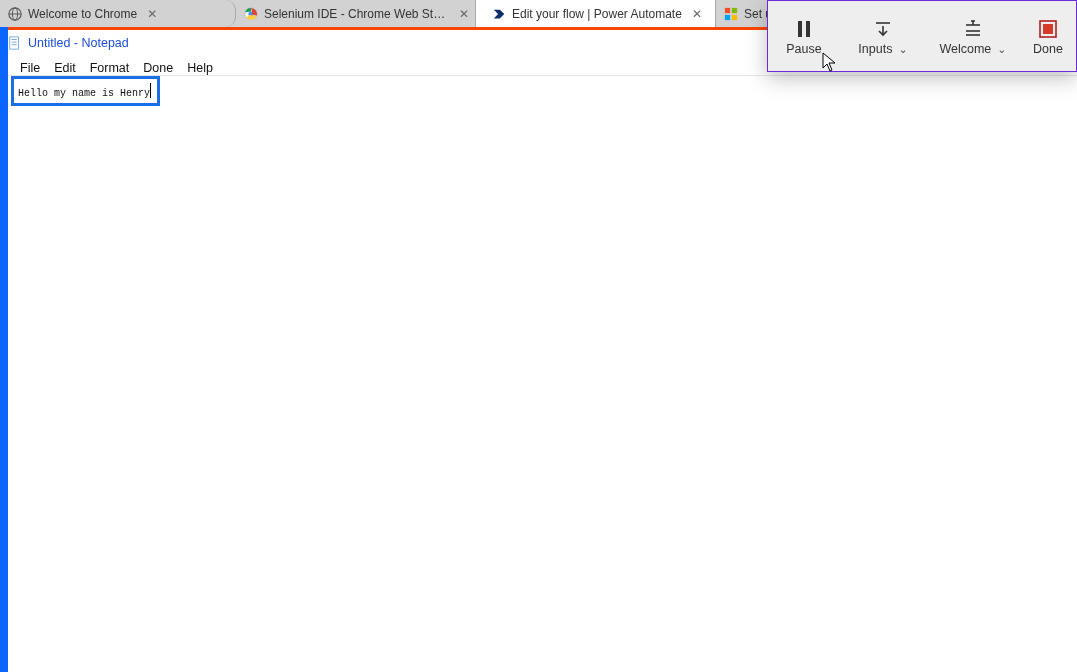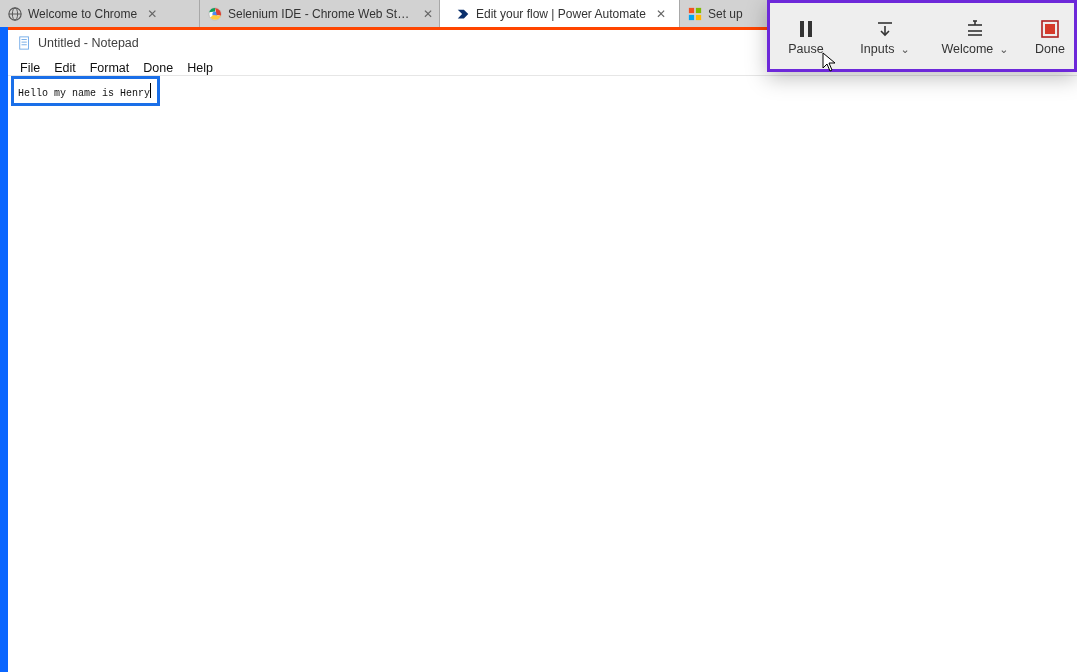--- a/index.html
+++ b/index.html
@@ -8,45 +8,45 @@
 
   
   .tabstrip { position:absolute; top:0; left:0; right:0; height:27px; background:#d2d2d2; display:flex; }
   .tab { height:27px; display:flex; align-items:center; padding:0 6px 0 8px; border-right:1px solid #a8a8a8; font-size:12px; color:#333; position:relative; cursor:default; }
   .tab.inactive { background:#d2d2d2; }
   .tab.active   { background:#ffffff; }
   .tab-icon { width:14px; height:14px; margin-right:6px; flex:0 0 auto; }
   .tab-title { white-space:nowrap; overflow:hidden; text-overflow:ellipsis; max-width:190px; }
   .tab-close { margin-left:10px; color:#666; font-size:12px; line-height:1; }
 
-  .tab-0{ width:200px; } .tab-1{ width:240px; } .tab-2{ width:240px;padding-left:16px; } .tab-3{ width:120px; }
+  .tab-0{ width:236px;border-radius:10px; } .tab-1{ width:240px; } .tab-2{ width:240px;padding-left:16px; } .tab-3{ width:120px; }
 
   
   .orange-bar { position:absolute; left:0; top:27px; width:770px; height:3px; background:#ff4500; }
 
   
   .blue-strip-left { position:absolute; left:0; top:27px; width:8px; bottom:0; background:#0a66ff; z-index:1; }
 
   
   .notepad { position:absolute; left:8px; top:30px; right:0; bottom:0; background:#fff; z-index:2; }
-  .np-titlebar { height:26px; display:flex; align-items:center; padding-left:10px; font-size:12.5px; color:#404040; }
+  .np-titlebar { height:26px; display:flex; align-items:center; font-size:12.5px; color:#1d4ed8; }
   .np-icon { width:14px; height:14px; margin-right:6px; }
   .np-menubar { height:20px; display:flex; align-items:flex-end; padding-left:6px; font-size:12.5px; color:#111; border-bottom:1px solid #e6e6e6; gap:2px; }
   .np-menu-item { padding:0 6px; cursor:default; }
   .np-body { position:absolute; left:0; top:46px; right:0; bottom:0; background:#fff; }
 
   
   .typed-wrap { position:absolute; left:3px; top:0px; padding:3px 6px 3px 4px; border:3px solid #1a6fe8; }
   .typed-text { font-family:Consolas,'Courier New',monospace; font-size:10px; color:#111; letter-spacing:0; white-space:pre; }
   .caret { display:inline-block; width:1px; height:15px; background:#000; vertical-align:-2px; margin-left:0; }
 
   
   .recorder {
     position:absolute; top:0; right:0; width:310px; height:72px;
-    background:#eeeeee; border:3px solid #6d28d9;
+    background:#eeeeee; border:1px solid #6d28d9;
     box-shadow:0 6px 20px rgba(0,0,0,.25);
     display:flex; align-items:stretch; z-index:100;
   }
   .rec-btn { flex:0 0 auto; display:flex; flex-direction:column; align-items:center; justify-content:center; font-size:12.5px; color:#333; padding:0 12px; cursor:default; }
   .rec-btn .glyph { height:26px; display:flex; align-items:center; justify-content:center; }
   .rec-drop { display:flex; align-items:center; gap:6px; }
   .chev { font-size:11px; color:#555; }
 
   
   .cursor { position:absolute; left:822px; top:52px; z-index:200; pointer-events:none; }

